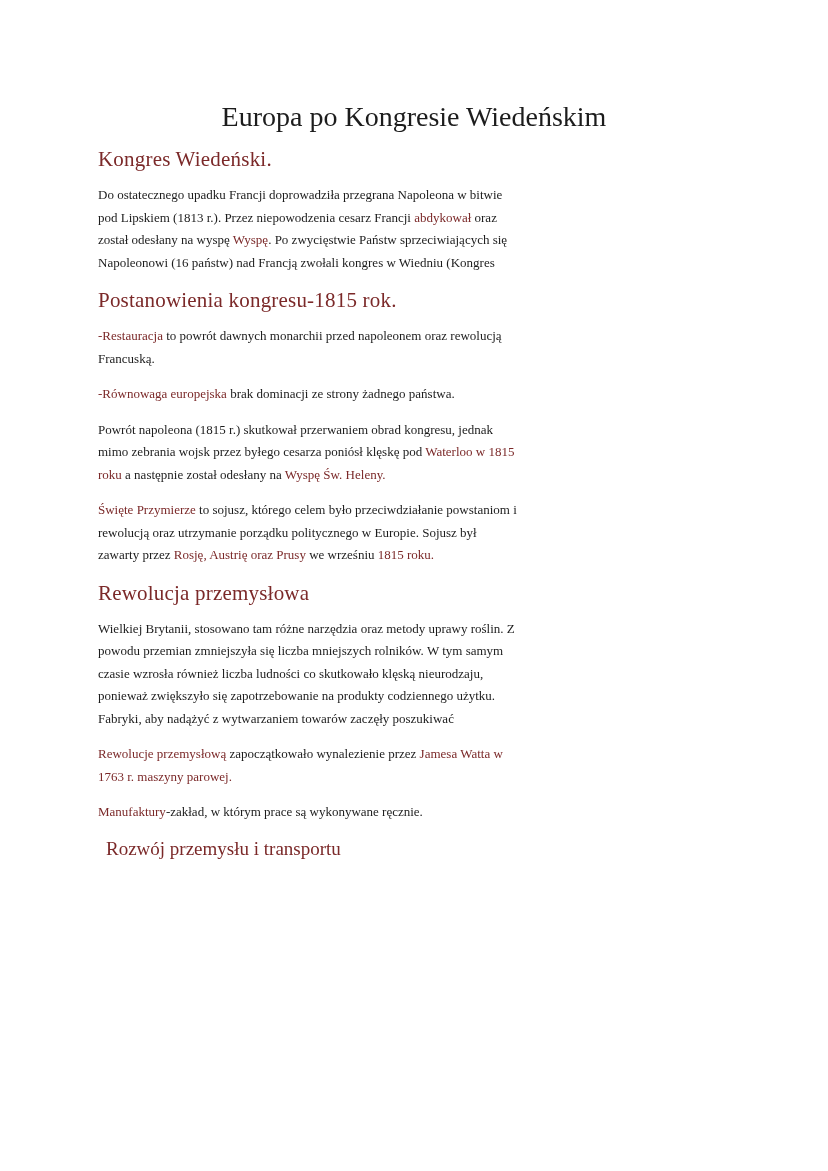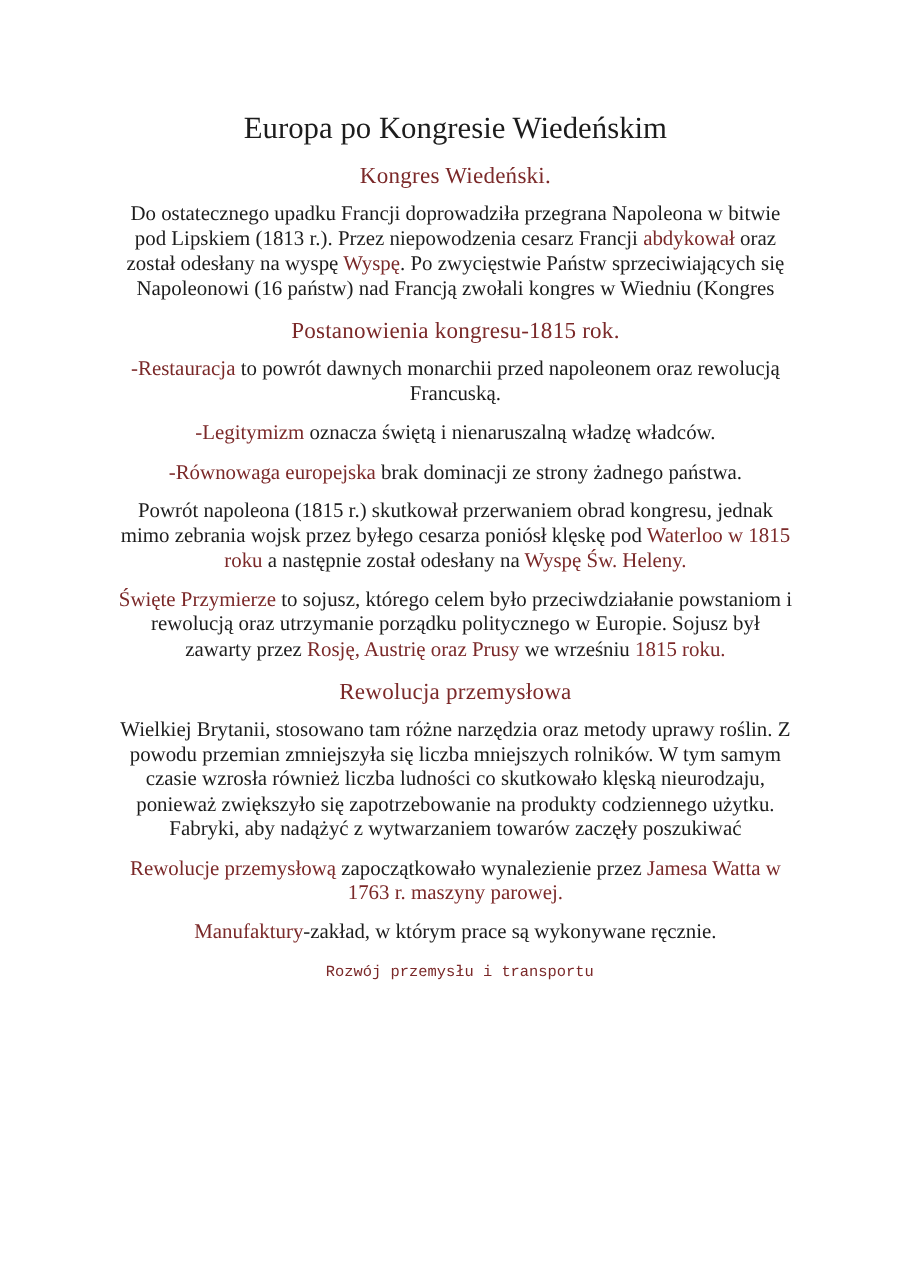--- a/index.html
+++ b/index.html
@@ -18,26 +18,26 @@
     font-size: 28px; line-height: 34px; font-weight: normal;
     text-align: center; margin: 0 0 12px 0; color: var(--body);
     white-space: nowrap;
   }
   .block { margin: 0 0 13px 0; }
   .heading {
     font-size: 21px; line-height: 26px; color: var(--accent);
     margin: 0 0 12px 0; letter-spacing: 0.2px; white-space: nowrap;
   }
   .subheading {
-    font-size: 14px; line-height: 24px; color: var(--accent);
-    margin: 0 0 13px 0; white-space: nowrap; font-family: Liberation Mono, monospace;
+    font-size: 19px; line-height: 24px; color: var(--accent);
+    margin: 0 0 13px 0; white-space: nowrap;
   }
   .subheading.indent { padding-left: 8px; }
-  .paragraph { font-size: 19px; line-height: 22.5px; }
-  .line { white-space: nowrap; text-align: center; }
+  .paragraph { font-size: 13px; line-height: 22.5px; }
+  .line { white-space: nowrap; }
   .accent { color: var(--accent); }
 </style>
 </head>
 <body style="background: rgb(255, 255, 255);">
 
 <div class="page">
   <h1 class="doc-title">Europa po Kongresie Wiedeńskim</h1>
   <div>
       <div class="block heading">
         <div class="line"><span class="accent">Kongres Wiedeński.</span></div>
@@ -47,23 +47,20 @@
         <div class="line"><span>pod Lipskiem (1813 r.). Przez niepowodzenia cesarz Francji </span><span class="accent">abdykował</span><span> oraz</span></div>
         <div class="line"><span>został odesłany na wyspę </span><span class="accent">Wyspę</span><span>. Po zwycięstwie Państw sprzeciwiających się</span></div>
         <div class="line"><span>Napoleonowi (16 państw) nad Francją zwołali kongres w Wiedniu (Kongres</span></div>
       </div>
       <div class="block heading">
         <div class="line"><span class="accent">Postanowienia kongresu-1815 rok.</span></div>
       </div>
       <div class="block paragraph">
         <div class="line"><span class="accent">-Restauracja</span><span> to powrót dawnych monarchii przed napoleonem oraz rewolucją</span></div>
         <div class="line"><span>Francuską.</span></div>
-      </div>
-      <div class="block paragraph">
-        <div class="line"><span class="accent">-Legitymizm</span><span> oznacza świętą i nienaruszalną władzę władców.</span></div>
       </div>
       <div class="block paragraph">
         <div class="line"><span class="accent">-Równowaga europejska</span><span> brak dominacji ze strony żadnego państwa.</span></div>
       </div>
       <div class="block paragraph">
         <div class="line"><span>Powrót napoleona (1815 r.) skutkował przerwaniem obrad kongresu, jednak</span></div>
         <div class="line"><span>mimo zebrania wojsk przez byłego cesarza poniósł klęskę pod </span><span class="accent">Waterloo w 1815</span></div>
         <div class="line"><span class="accent">roku</span><span> a następnie został odesłany na </span><span class="accent">Wyspę Św. Heleny.</span></div>
       </div>
       <div class="block paragraph">

